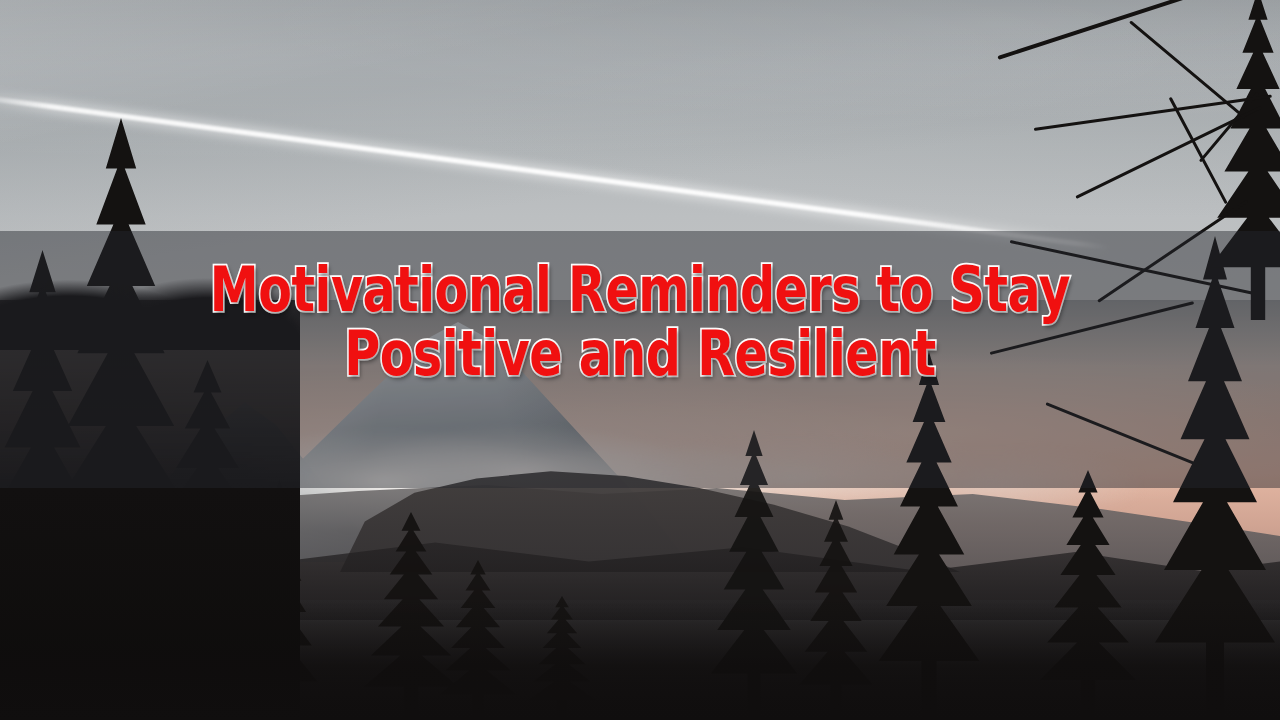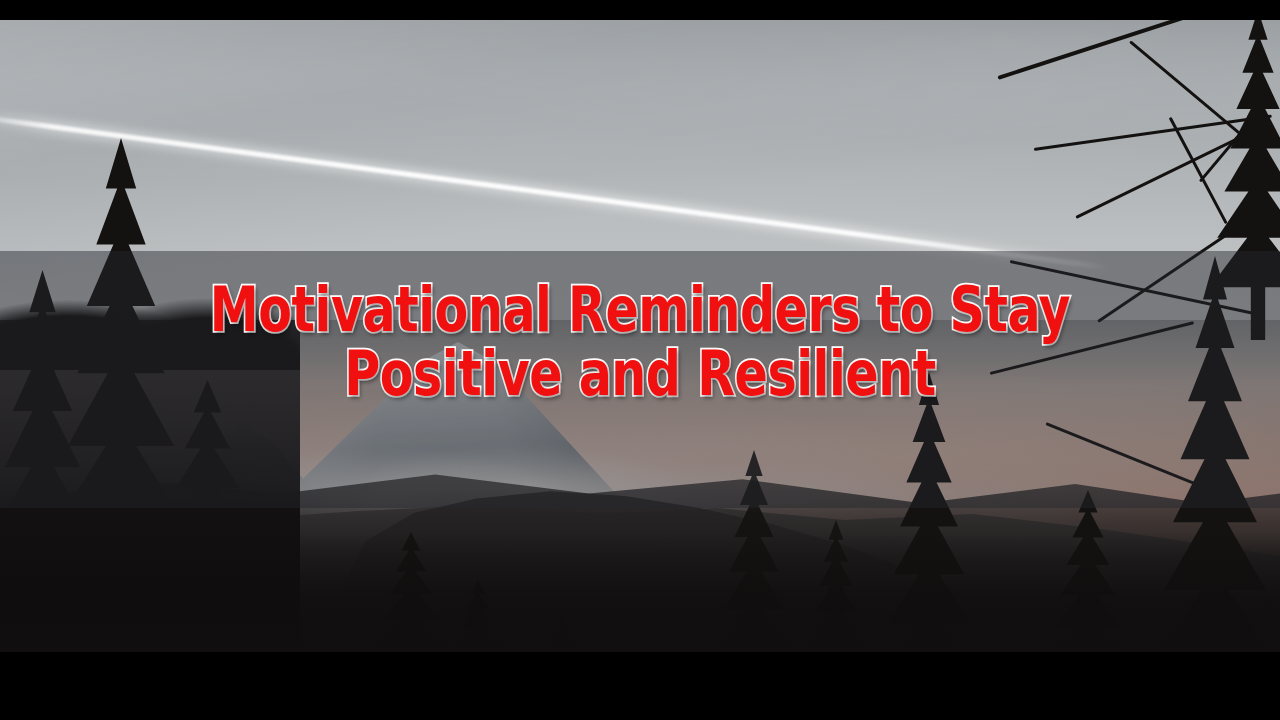--- a/index.html
+++ b/index.html
@@ -7,24 +7,23 @@
 
   html, body {
     width:1280px; height:720px;
     background:#000;
     font-family:"Liberation Sans", sans-serif;
     overflow:hidden;
   }
 
   #banner {
     position:relative;
-    width:1280px; height:632px;
+    width:1280px; height:720px;
     overflow:hidden;
     background:#ffffff;
-    margin-top:20px;
   }
 
   
   .photo { position:absolute; inset:0; }
 
   
   .sky-upper {
     position:absolute; left:0; right:0; top:0; height:300px;
     background:
       linear-gradient(180deg,

